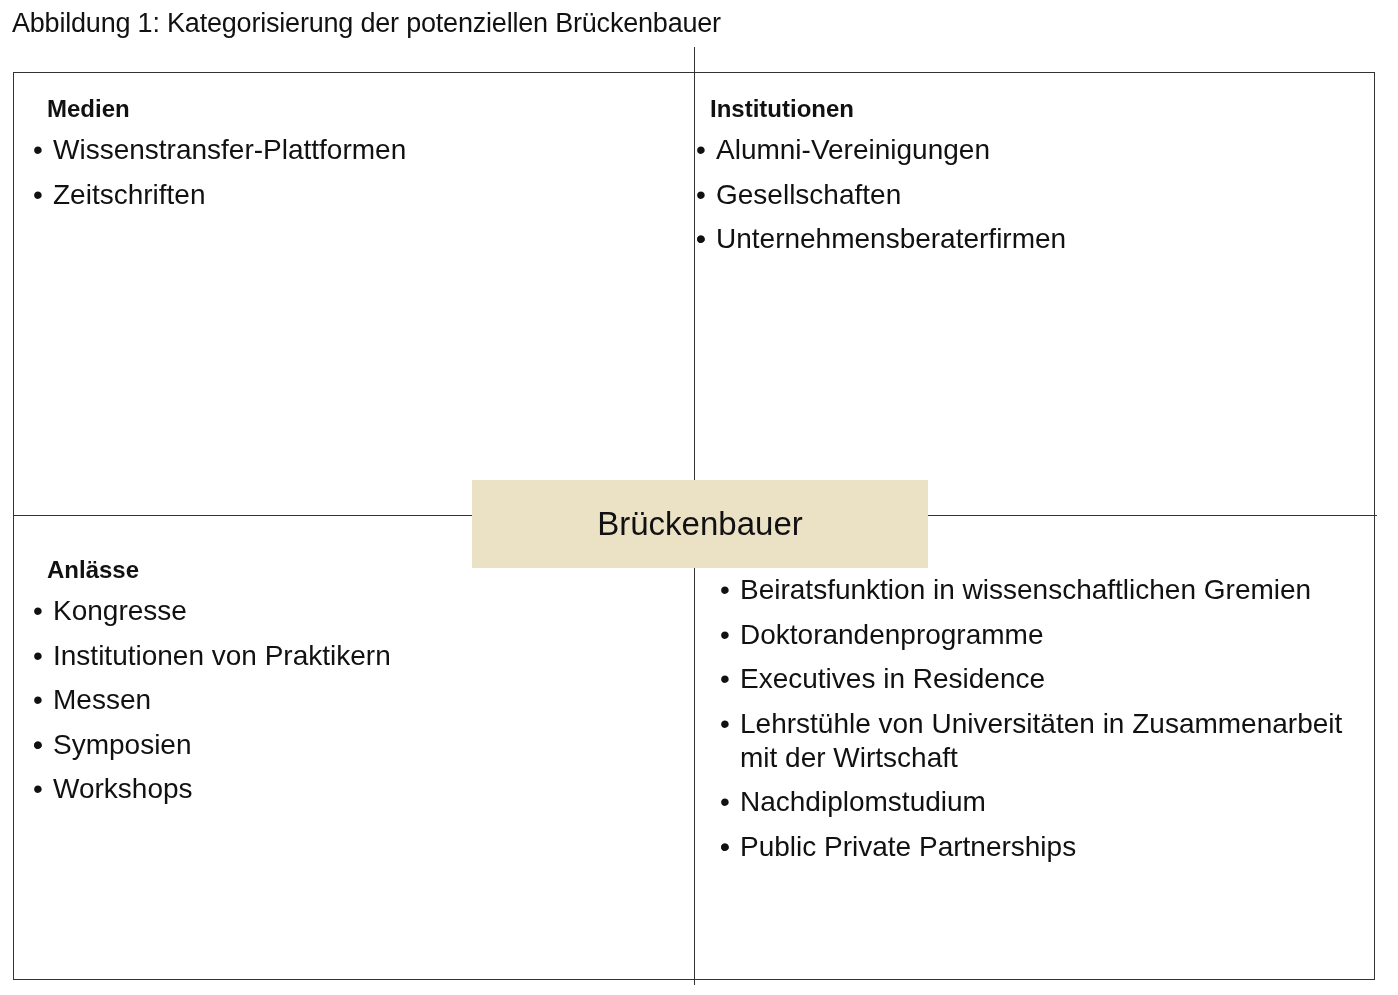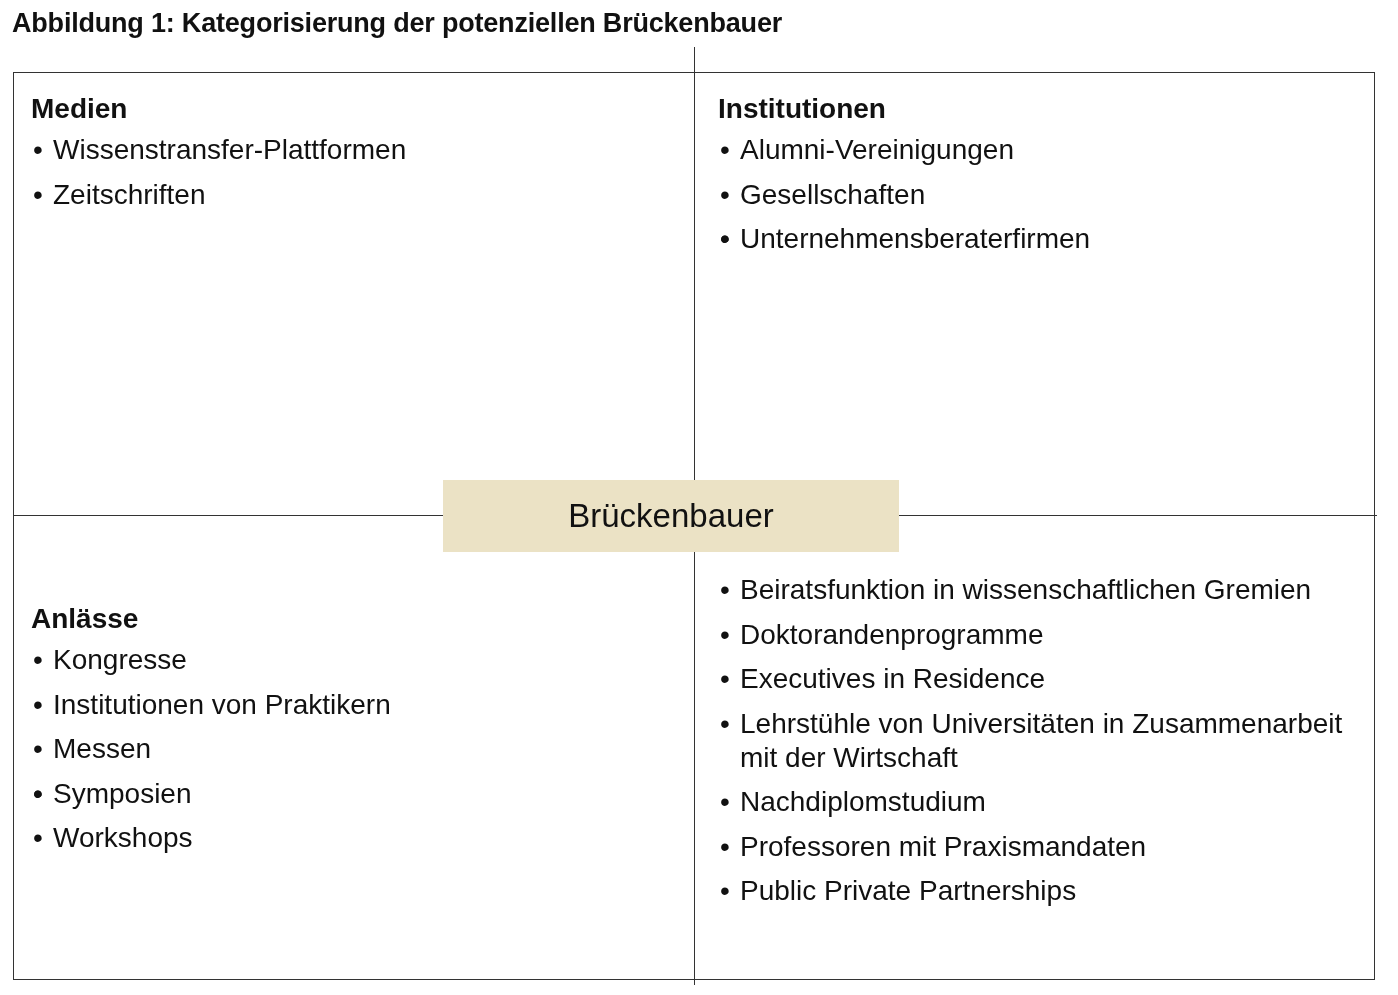--- a/index.html
+++ b/index.html
@@ -1,32 +1,32 @@
 <!DOCTYPE html>
 <html><head>
 <meta charset="utf-8">
 <style>
   html, body { margin:0; padding:0; background:#ffffff; }
   body { width:1398px; height:995px; position:relative; overflow:hidden;
          font-family:"Liberation Sans", sans-serif; color:#111; }
-  .title { position:absolute; left:12px; top:8px; font-size:27px; font-weight:bold; letter-spacing:-0.2px; }
+  .title { position:absolute; left:12px; top:8px; font-size:27px; font-weight:normal; letter-spacing:-0.2px; }
   .frame { position:absolute; left:13px; top:72px; width:1362px; height:908px;
            border:1.5px solid #333; box-sizing:border-box; }
   .vline { position:absolute; left:694px; top:47px; width:1px; height:938px; background:#333; }
   .hline { position:absolute; left:13px; top:515px; width:1364px; height:1px; background:#333; }
-  .center { position:absolute; left:443px; top:480px; width:456px; height:72px; background:#ebe2c5;
+  .center { position:absolute; left:472px; top:480px; width:456px; height:88px; background:#ebe2c5;
             display:flex; align-items:center; justify-content:center; font-size:33px; color:#111; }
   .quad { position:absolute; }
-  .quad h2 { margin:0 0 6px 0; font-size:28px; font-weight:bold; line-height:36px; }
+  .quad h2 { margin:0 0 6px 16px; font-size:24px; font-weight:bold; line-height:36px; }
   .quad ul { list-style:none; margin:0; padding:0; }
   .quad li { position:relative; padding-left:22px; font-size:28px; line-height:34px; margin-bottom:10.5px; }
   .quad li .bullet { position:absolute; left:2px; top:0; }
   #q-tl { left:31px; top:91px; }
-  #q-tr { left:718px; top:91px; }
-  #q-bl { left:31px; top:601px; }
+  #q-tr { left:694px; top:91px; }
+  #q-bl { left:31px; top:552px; }
   #q-br { left:718px; top:573px; width:655px; }
 </style>
 </head>
 <body>
 
 <div class="title">Abbildung 1: Kategorisierung der potenziellen Brückenbauer</div>
 
 <div class="frame"></div>
 <div class="vline"></div>
 <div class="hline"></div>
@@ -61,20 +61,20 @@
     </ul>
 </div>
 
 <div class="quad" id="q-br">
   <ul>
       <li><span class="bullet">•</span><span>Beiratsfunktion in wissenschaftlichen Gremien</span></li>
       <li><span class="bullet">•</span><span>Doktorandenprogramme</span></li>
       <li><span class="bullet">•</span><span>Executives in Residence</span></li>
       <li><span class="bullet">•</span><span>Lehrstühle von Universitäten in Zusammenarbeit mit der Wirtschaft</span></li>
       <li><span class="bullet">•</span><span>Nachdiplomstudium</span></li>
-      <li><span class="bullet">•</span><span>Professoren mit Praxismandaten</span></li>
+      <li><span class="bullet">•</span></li>
       <li><span class="bullet">•</span><span>Public Private Partnerships</span></li>
     </ul>
 </div>
 
 <div class="center">
   <span>Brückenbauer</span>
 </div>
 
 </body></html>

